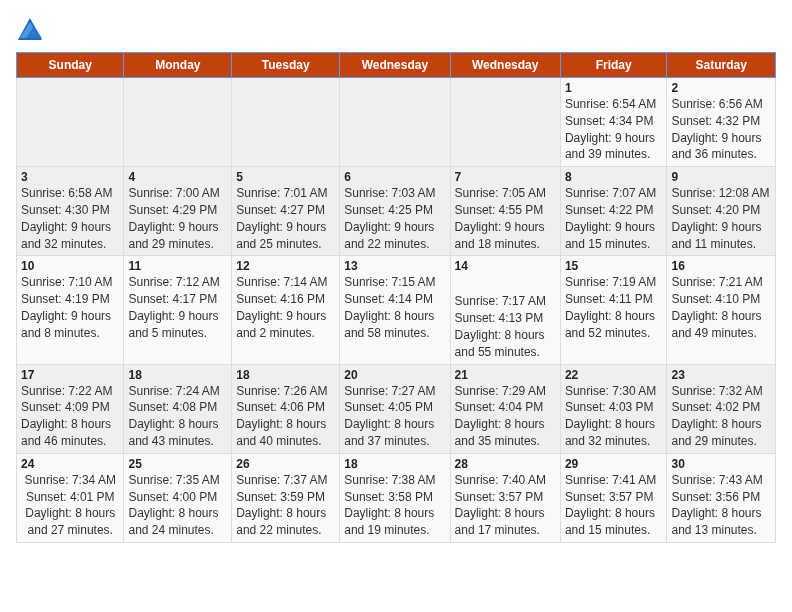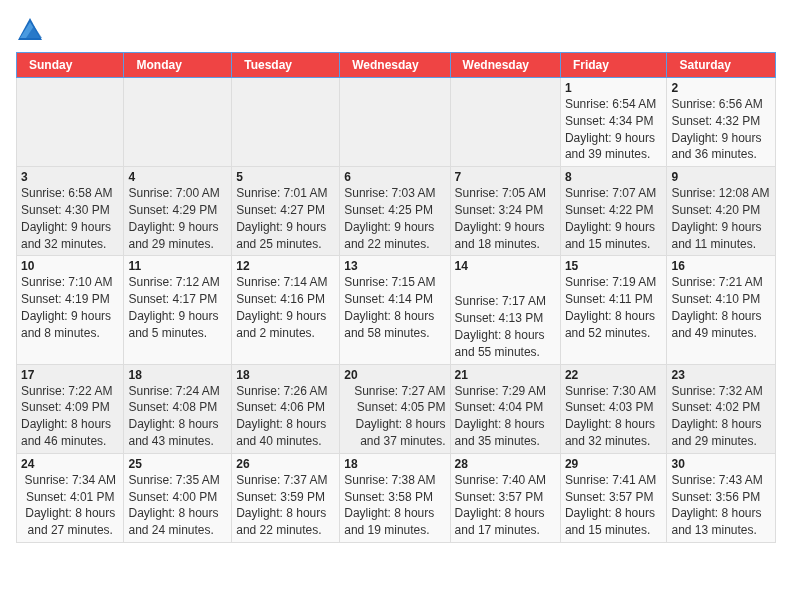--- a/index.html
+++ b/index.html
@@ -52,23 +52,23 @@
     .location {
       font-size: 15px;
       color: #444;
     }
     .calendar {
       width: 100%;
       border-collapse: collapse;
       font-size: 10.5px;
     }
     .calendar thead th {
-      background-color: #ef4444;
+      background-color: #c2410c;
       color: #fff;
-      text-align: left;
+      text-align: center;
       padding: 5px 12px;
       font-size: 12px;
       font-weight: bold;
       border: 1px solid #5a9be5;
     }
     .calendar tbody td {
       width: 113px;
       vertical-align: top;
       padding: 3px 4px;
       border: 1px solid #ddd;
@@ -179,21 +179,21 @@
           <td>
             <span class="day-num">6</span>
             <div class="day-info" style="white-space: pre-line;">Sunrise: 7:03 AM
 Sunset: 4:25 PM
 Daylight: 9 hours
 and 22 minutes.</div>
           </td>
           <td>
             <span class="day-num">7</span>
             <div class="day-info" style="white-space: pre-line;">Sunrise: 7:05 AM
-Sunset: 3:24 PM
+Sunset: 4:55 PM
 Daylight: 9 hours
 and 18 minutes.</div>
           </td>
           <td>
             <span class="day-num">8</span>
             <div class="day-info" style="white-space: pre-line;">Sunrise: 7:07 AM
 Sunset: 4:22 PM
 Daylight: 9 hours
 and 15 minutes.</div>
           </td>
@@ -273,21 +273,21 @@
           </td>
           <td>
             <span class="day-num">18</span>
             <div class="day-info" style="white-space: pre-line;">Sunrise: 7:26 AM
 Sunset: 4:06 PM
 Daylight: 8 hours
 and 40 minutes.</div>
           </td>
           <td>
             <span class="day-num">20</span>
-            <div class="day-info" style="white-space: pre-line; text-align: right;">Sunrise: 7:27 AM
+            <div class="day-info" style="white-space: pre-line;">Sunrise: 7:27 AM
 Sunset: 4:05 PM
 Daylight: 8 hours
 and 37 minutes.</div>
           </td>
           <td>
             <span class="day-num">21</span>
             <div class="day-info" style="white-space: pre-line;">Sunrise: 7:29 AM
 Sunset: 4:04 PM
 Daylight: 8 hours
 and 35 minutes.</div>

